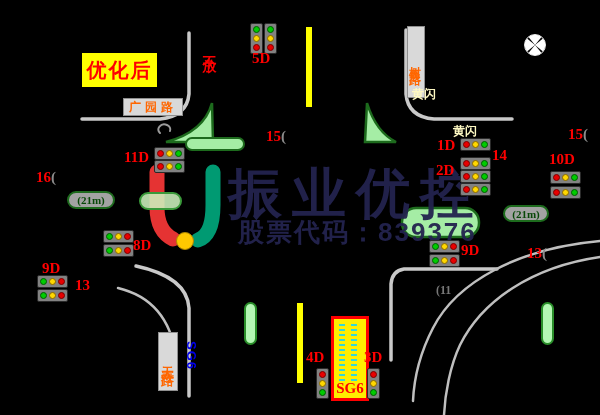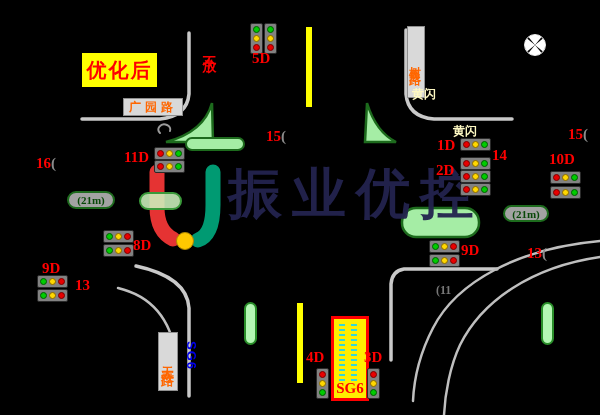--- a/index.html
+++ b/index.html
@@ -105,32 +105,33 @@
     <g transform="translate(535,45)">
       <circle r="10.5" fill="#050505" stroke="#e8e8e8" stroke-width="1"></circle>
       <path d="M0,0 L-6.5,-8 A10.5,10.5 0 0 1 6.5,-8 Z" fill="#ffffff"></path>
       <path d="M0,0 L-6.5,-8 A10.5,10.5 0 0 1 6.5,-8 Z" fill="#ffffff" transform="rotate(90)"></path>
       <path d="M0,0 L-6.5,-8 A10.5,10.5 0 0 1 6.5,-8 Z" fill="#ffffff" transform="rotate(180)"></path>
       <path d="M0,0 L-6.5,-8 A10.5,10.5 0 0 1 6.5,-8 Z" fill="#ffffff" transform="rotate(270)"></path>
     </g>
   </svg>
 
   <div class="wm wm1">振业优控</div>
+  <div class="wm wm2">股票代码：839376</div>
 
   <div class="badge">优化后</div>
 
   <div class="hroad">广园路</div>
   <div class="vroad n">树晨路</div>
   <div class="vroad s">天寿路</div>
 
   <div class="noRel">不放</div>
   <div class="flash" style="left:412px;top:86px">黄闪</div>
   <div class="flash" style="left:453px;top:123px">黄闪</div>
 
-  <div class="num" style="left:36px;top:155px"><span>16</span><span class="paren">(</span></div>
+  <div class="num" style="left:36px;top:169px"><span>16</span><span class="paren">(</span></div>
   <div class="num" style="left:266px;top:128px"><span>15</span><span class="paren">(</span></div>
   <div class="num" style="left:492px;top:147px"><span>14</span></div>
   <div class="num" style="left:75px;top:277px"><span>13</span></div>
   <div class="num" style="left:527px;top:245px"><span>13</span><span class="paren">(</span></div>
   <div class="num" style="left:568px;top:126px"><span>15</span><span class="paren">(</span></div>
   <div class="q11">(11</div>
 
   <div class="qpill l">(21m)</div>
   <div class="qpill r">(21m)</div>
 

